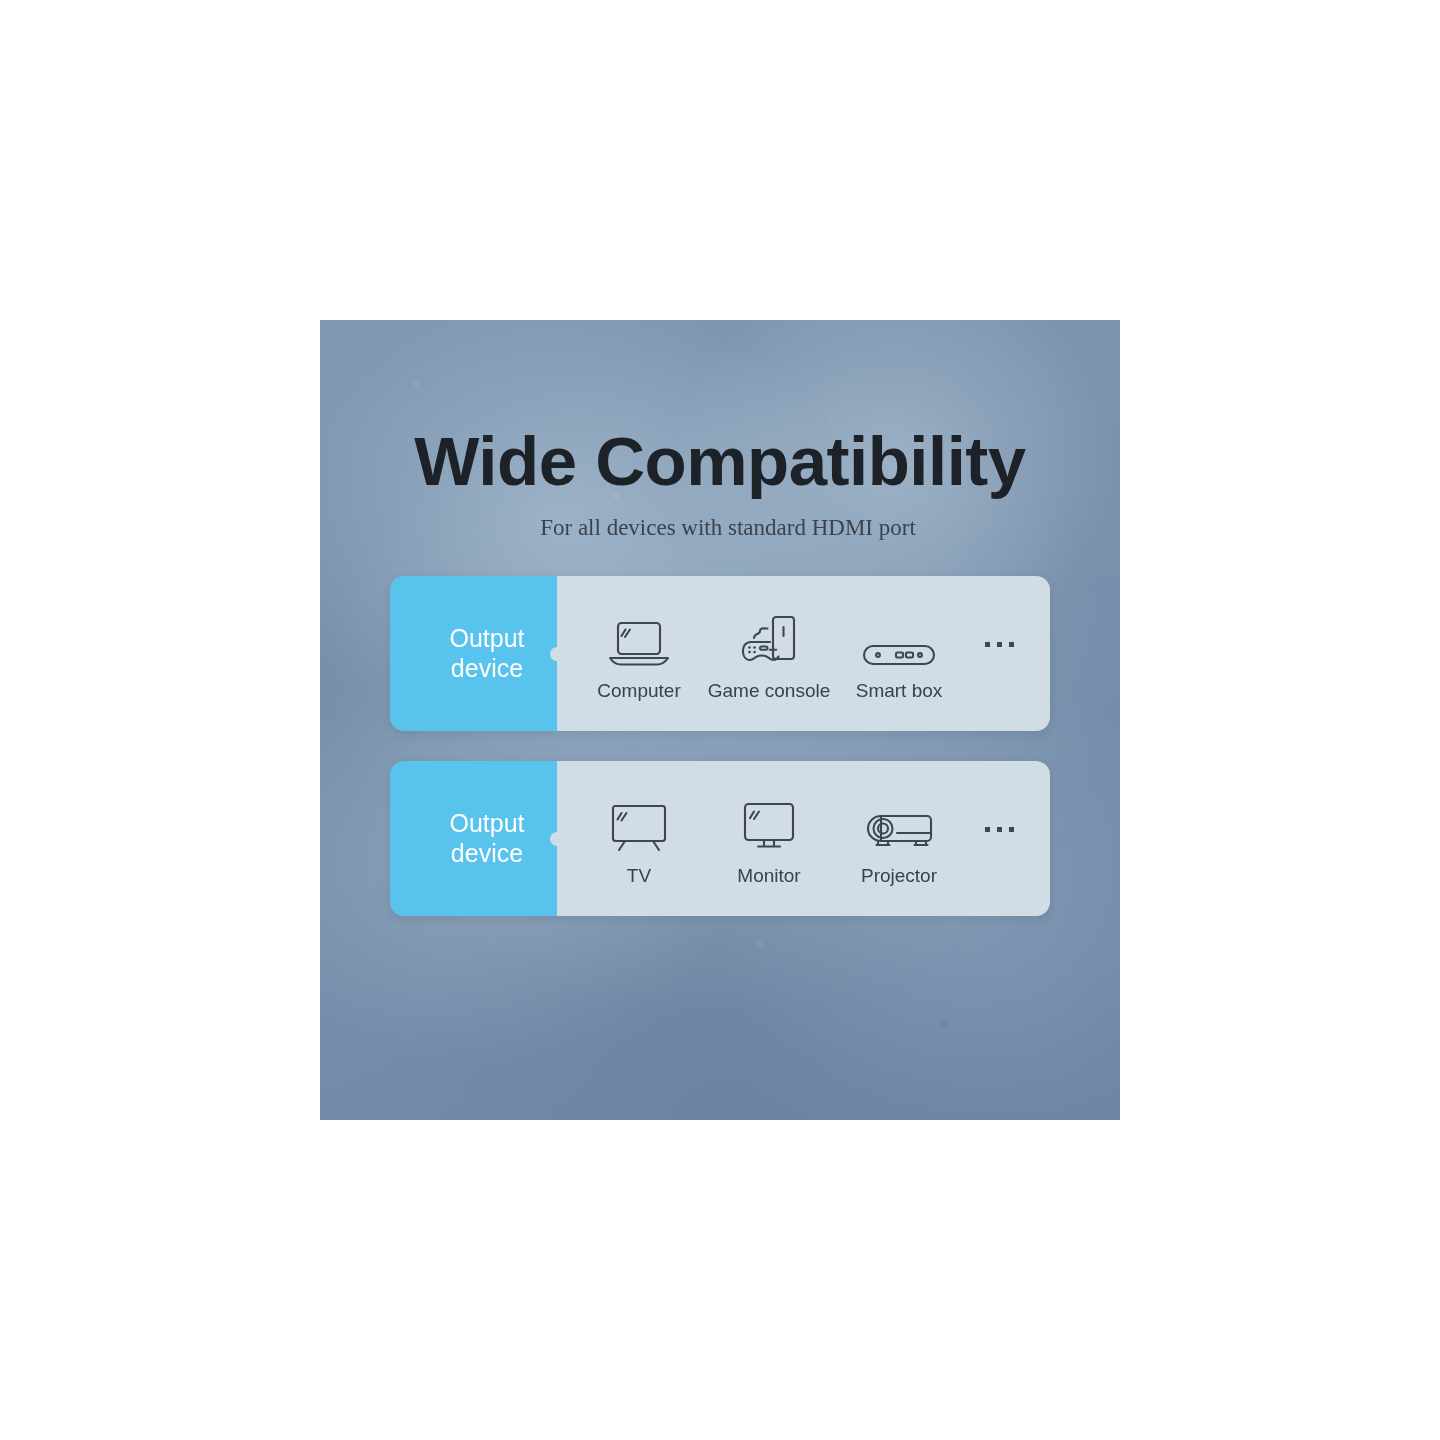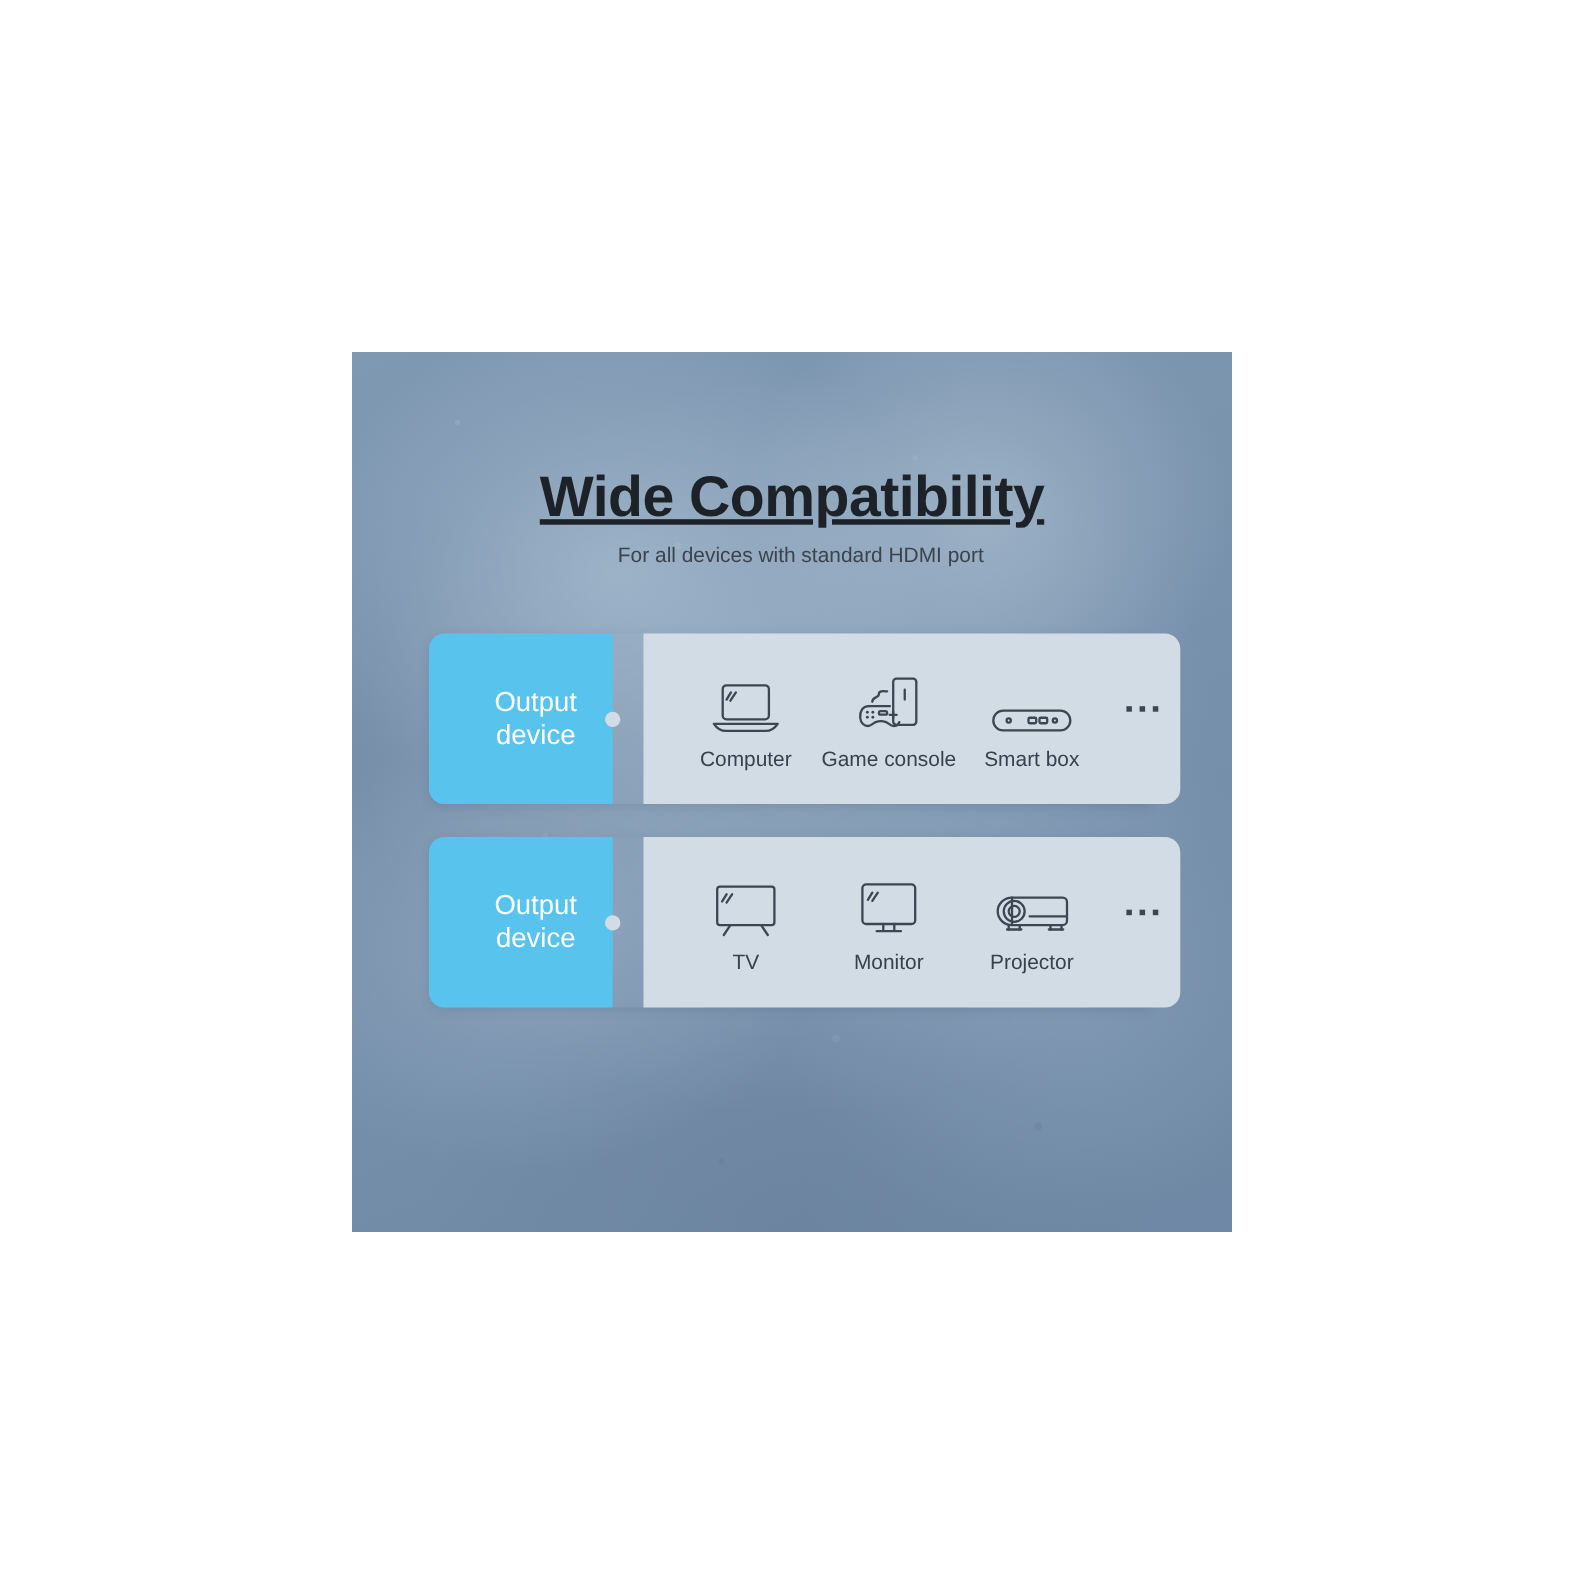--- a/index.html
+++ b/index.html
@@ -55,33 +55,33 @@
   .headings {
     position: absolute;
     left: 0;
     top: 104px;
     width: 800px;
     text-align: center;
     z-index: 3;
   }
   .title {
     margin: 0;
-    font-size: 52px;
+    font-size: 69px;
     font-weight: bold;
     color: #1d2228;
     letter-spacing: -0.5px;
     line-height: 1.1;
-    text-decoration: underline;
   }
   .subtitle {
     margin: 14px 0 0 16px;
-    font-size: 19px;
+    font-size: 23px;
     font-weight: normal;
     color: #3b444e;
     line-height: 1.2;
+    font-family: Liberation Serif, serif;
   }
 
   
   .rows {
     position: absolute;
     left: 70px;
     top: 256px;
     width: 660px;
     z-index: 3;
   }
@@ -124,23 +124,22 @@
     z-index: 3;
   }
 
   .row-panel {
     position: relative;
     flex: 1 1 auto;
     background: #d2dce4;
     border-radius: 0 14px 14px 0;
     display: flex;
     align-items: center;
-    padding-left: 28px;
+    padding-left: 17px;
     z-index: 1;
-    margin-left: 28px;
   }
 
   .device {
     width: 130px;
     display: flex;
     flex-direction: column;
     align-items: center;
     justify-content: center;
   }
   .device .icon-wrap {

